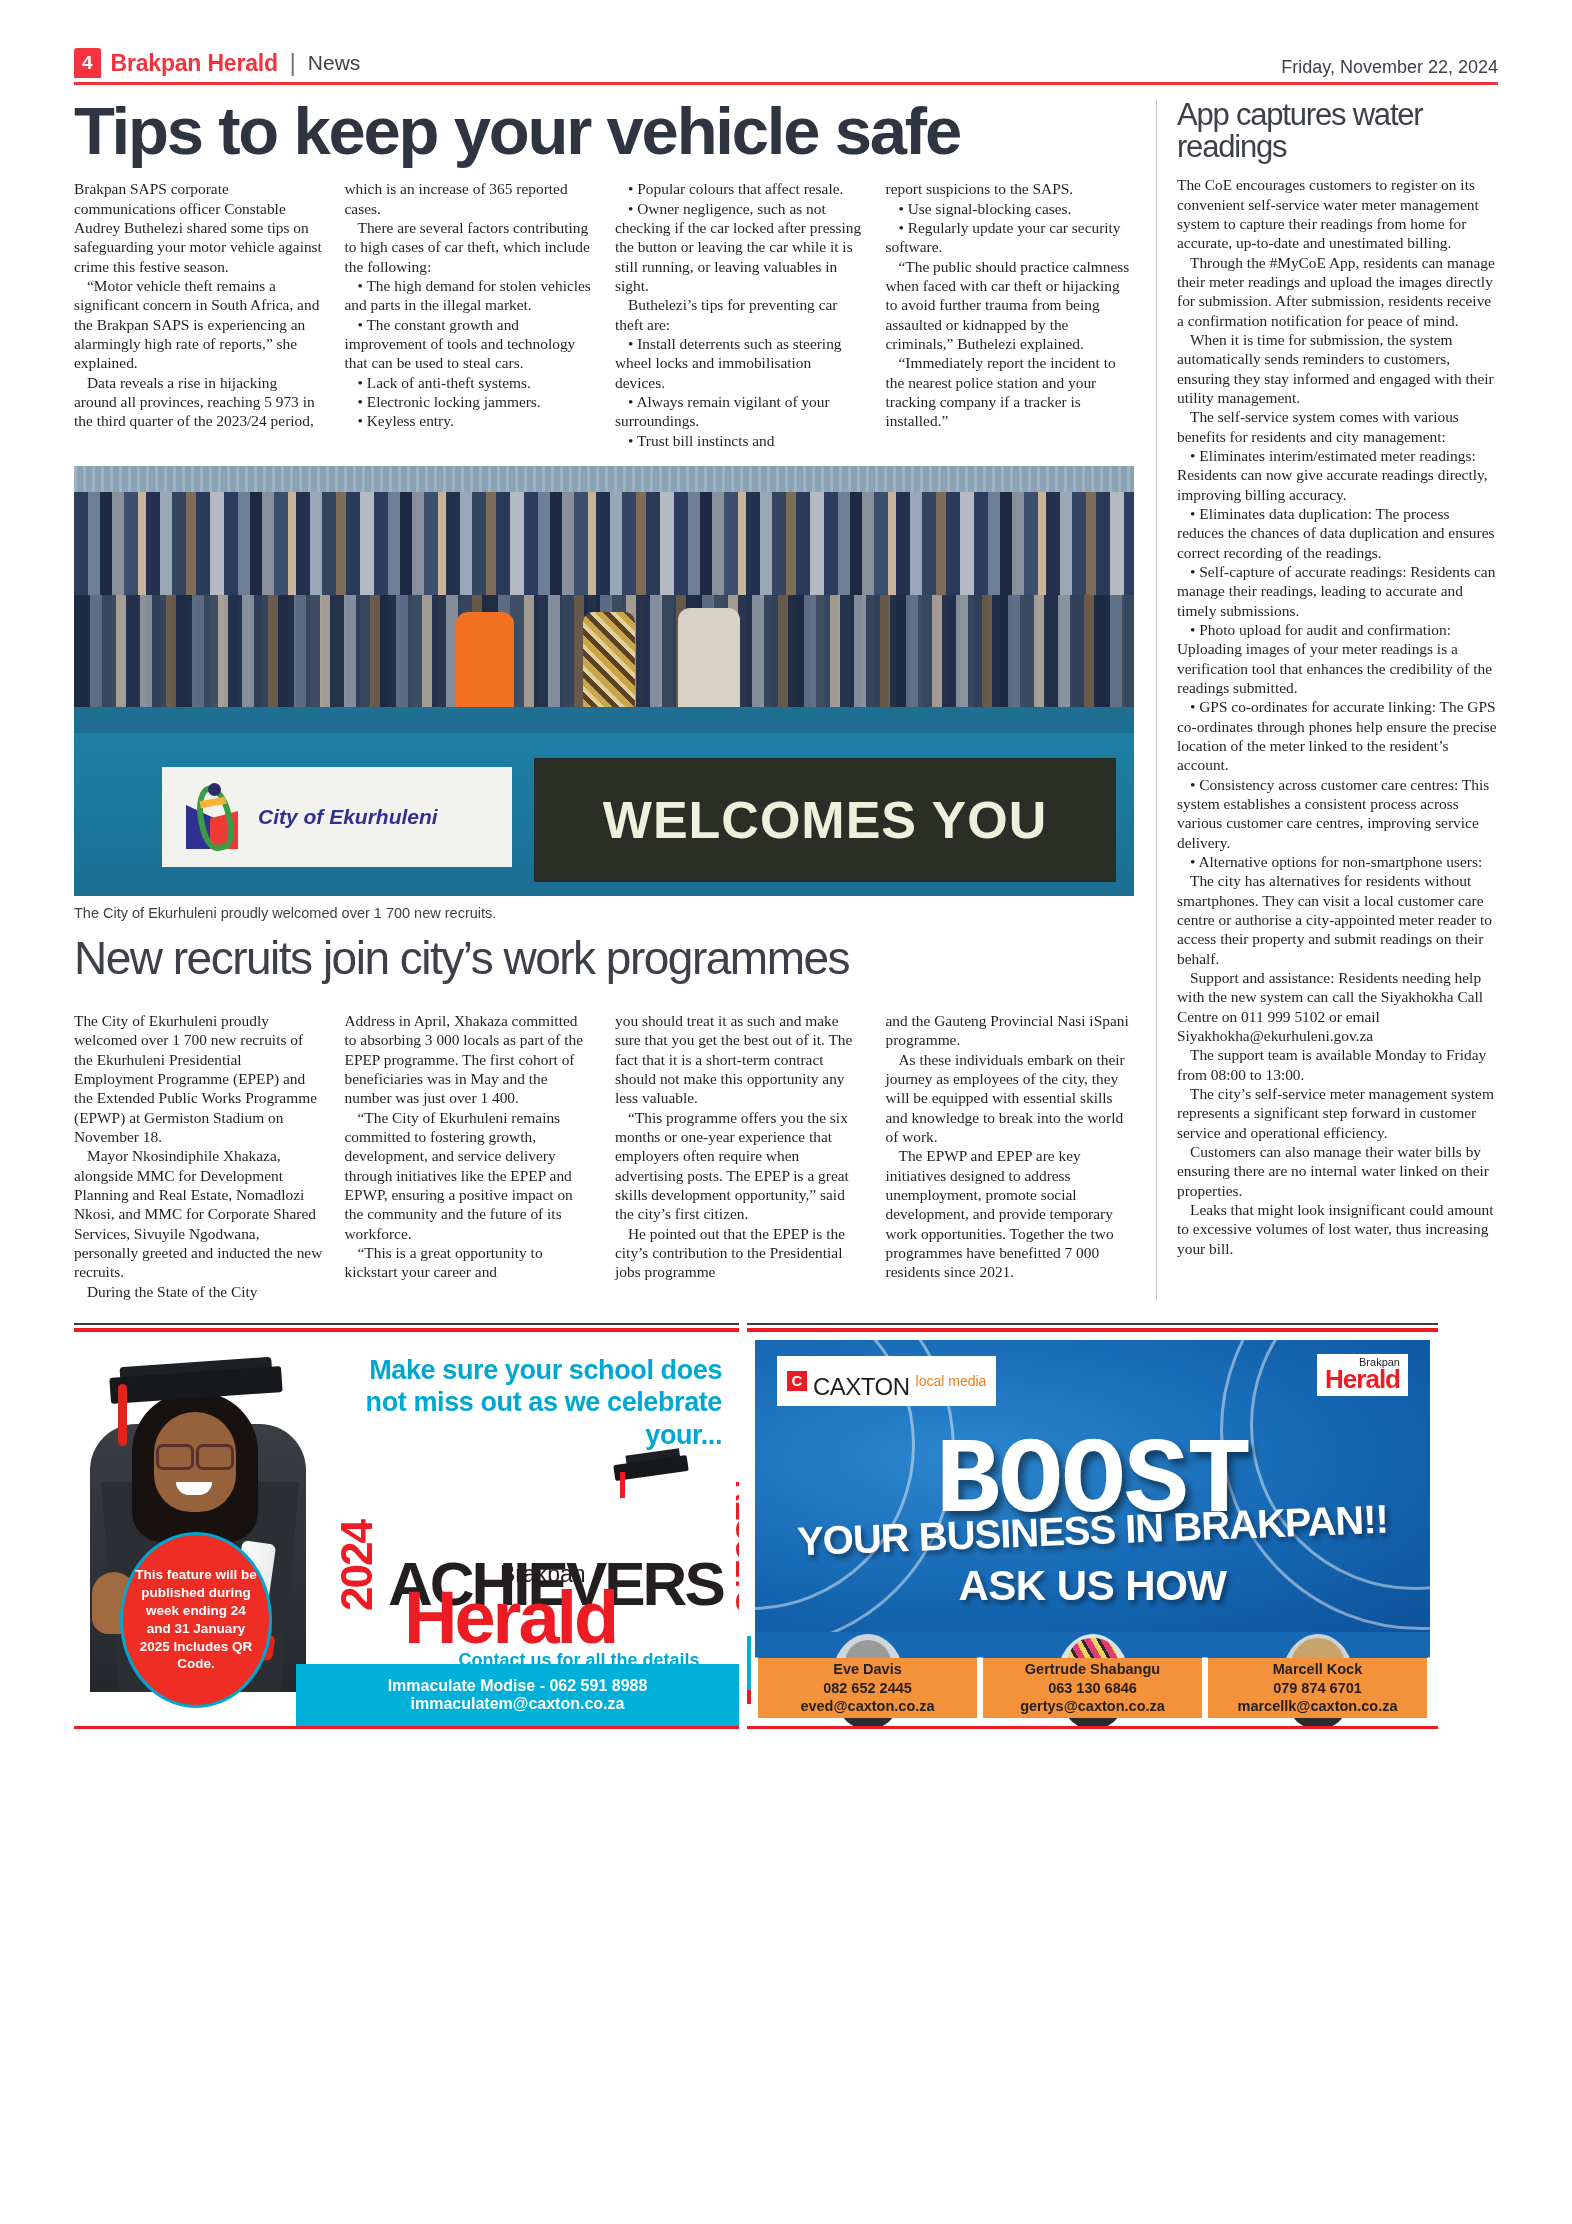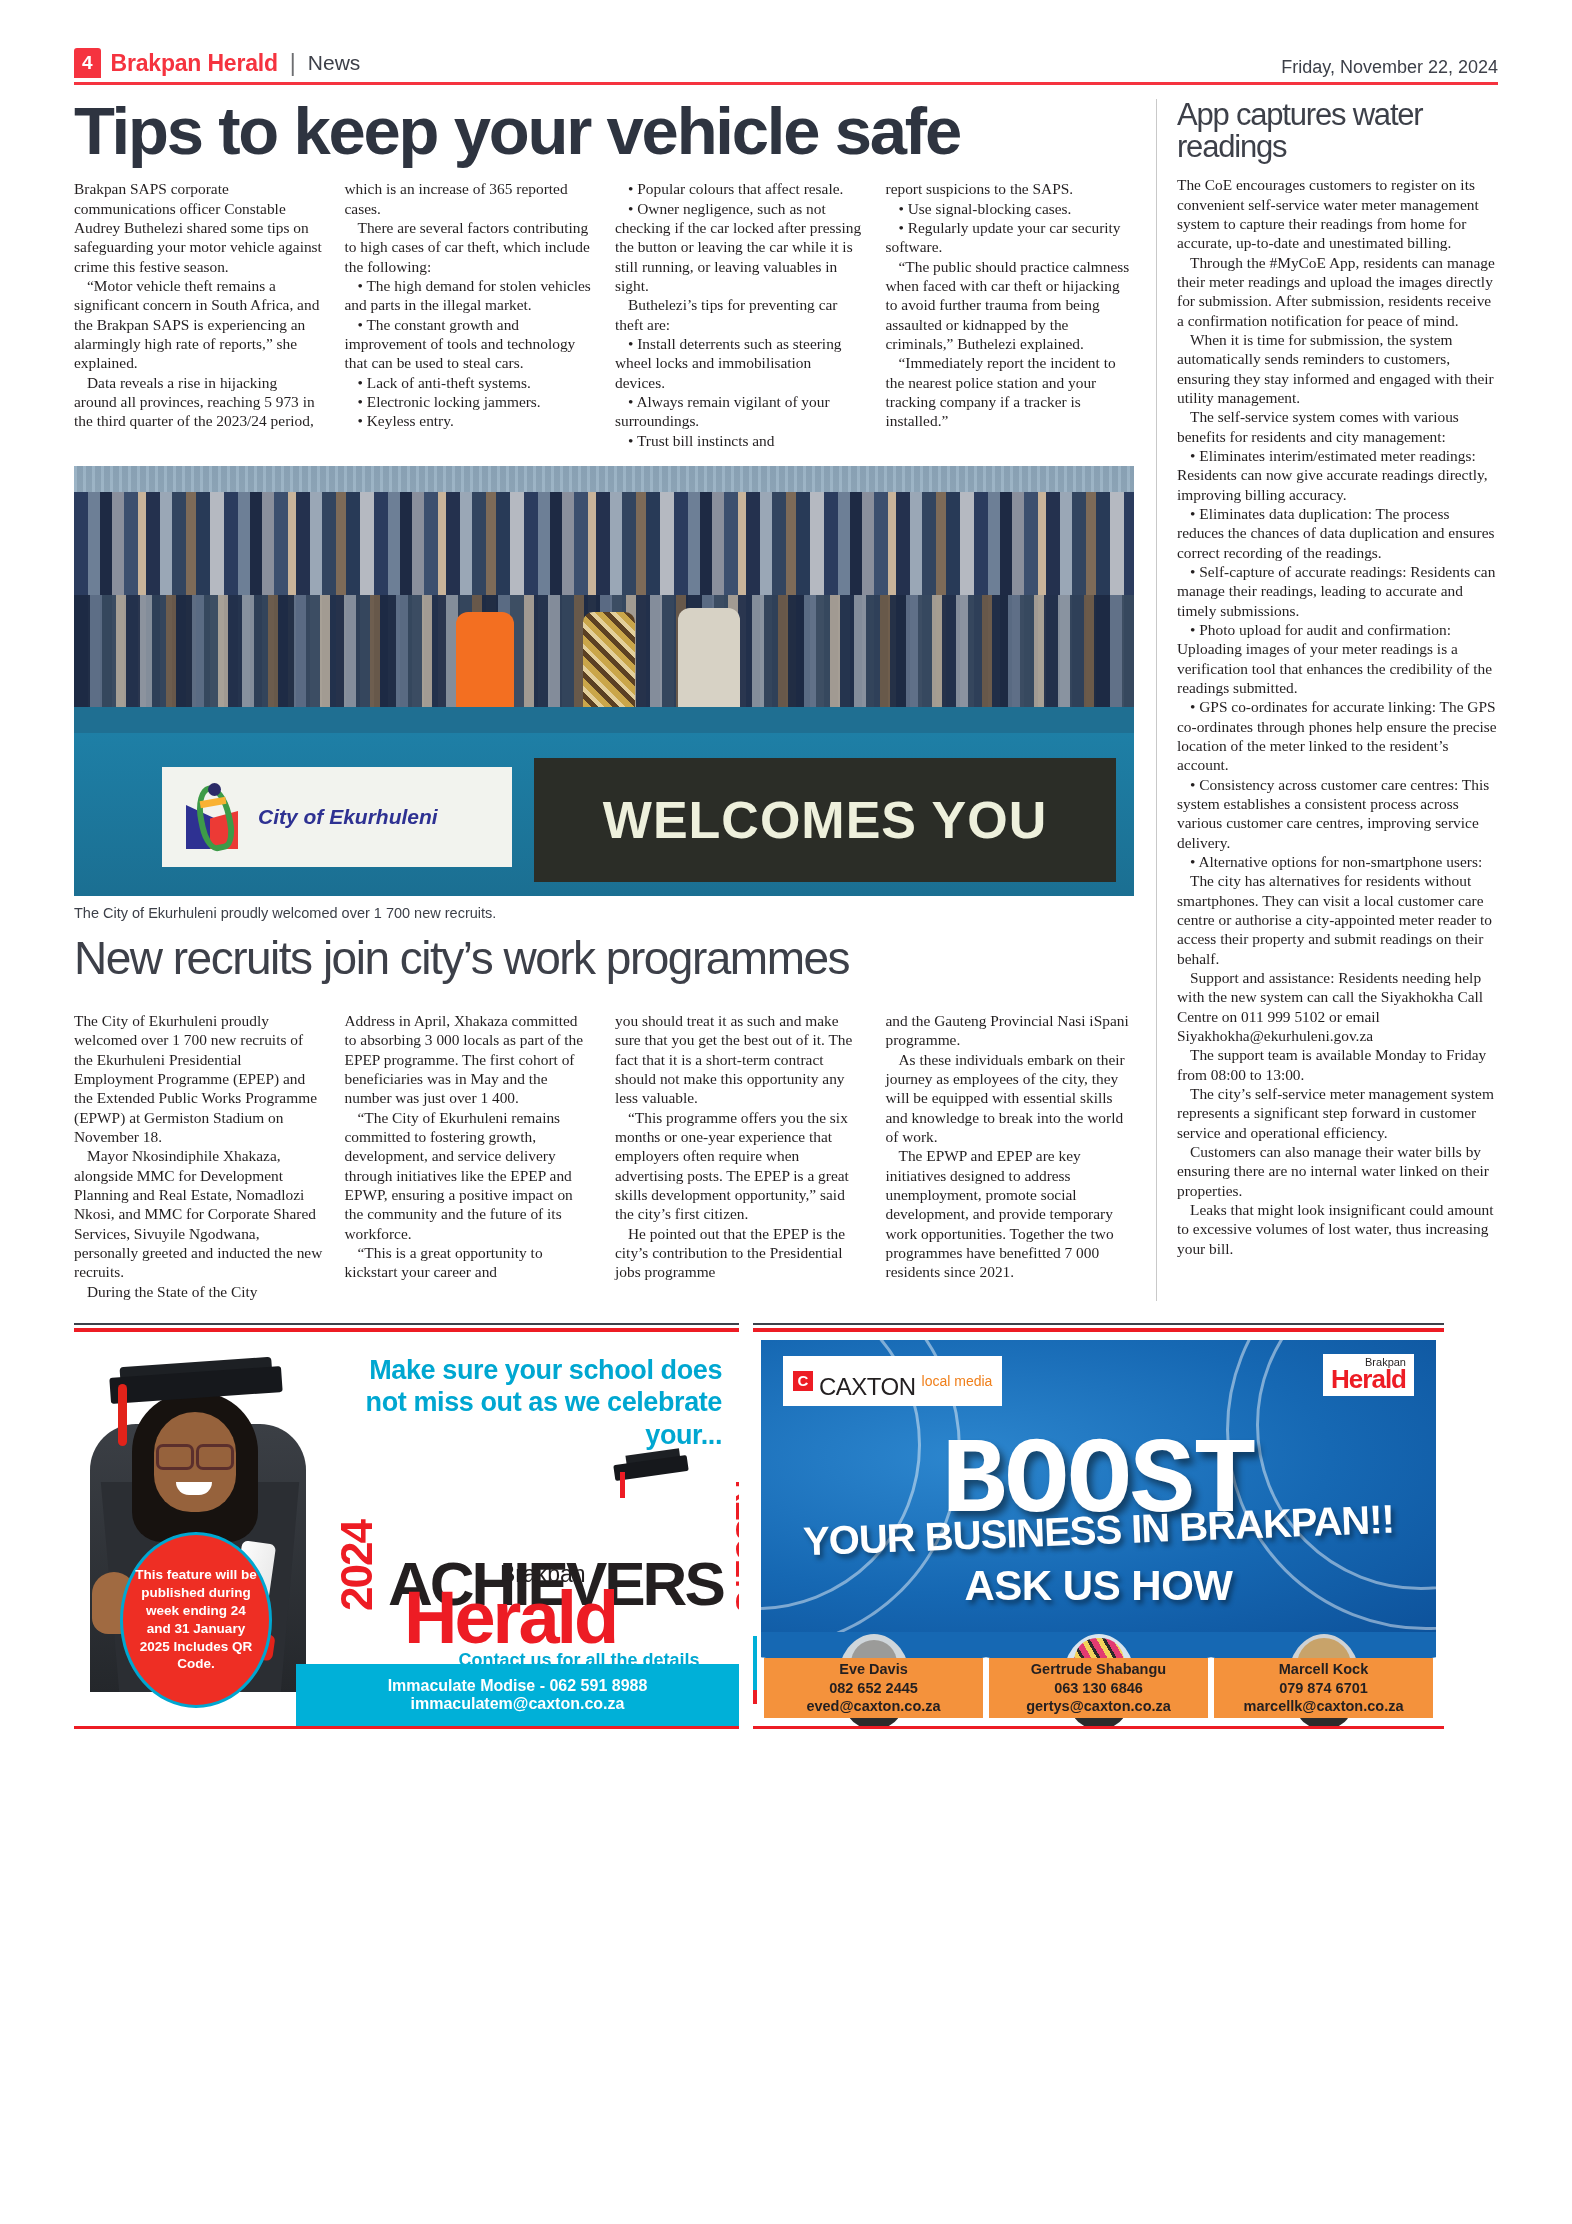--- a/index.html
+++ b/index.html
@@ -112,21 +112,21 @@
   .caption { font-family:"Liberation Sans", sans-serif; font-size:14.5px; color:#3d4049;
              margin-top: 9px; }
 
   h1.headline2 {
     font-family: "Liberation Sans", sans-serif; font-weight: normal;
     font-size: 46px; line-height: 1.0; letter-spacing: -1.5px;
     color: #3d4049; margin: 14px 0 30px 0;
   }
 
   
-  .ads { display:flex; gap: 14px; margin-top: 22px; }
+  .ads { display:flex; gap: 8px; margin-top: 22px; }
   .ad-left  { width: 665px; position: relative; border-top: 2px solid #3d4049; }
   .ad-right { width: 691px; position: relative; border-top: 2px solid #3d4049; }
   .ad-left .topbar, .ad-right .topbar { height: 4px; background: #ed1c24; margin-top:3px; }
   .ad-left-body { position: relative; height: 397px; background:#fff; overflow:hidden;
                   border-bottom: 3px solid #ed1c24; }
   .grad-girl { position:absolute; left:0; top:0; width:250px; height:360px; }
   .gown { position:absolute; left:16px; top:92px; width:216px; height:268px;
           background: linear-gradient(#3b3f45,#24272b); border-radius:46px 46px 0 0; }
   .gown-red { position:absolute; left:95px; top:150px; width:52px; height:210px; background:#e2231a; }
   .gown-front { position:absolute; left:36px; top:150px; width:70px; height:210px;

